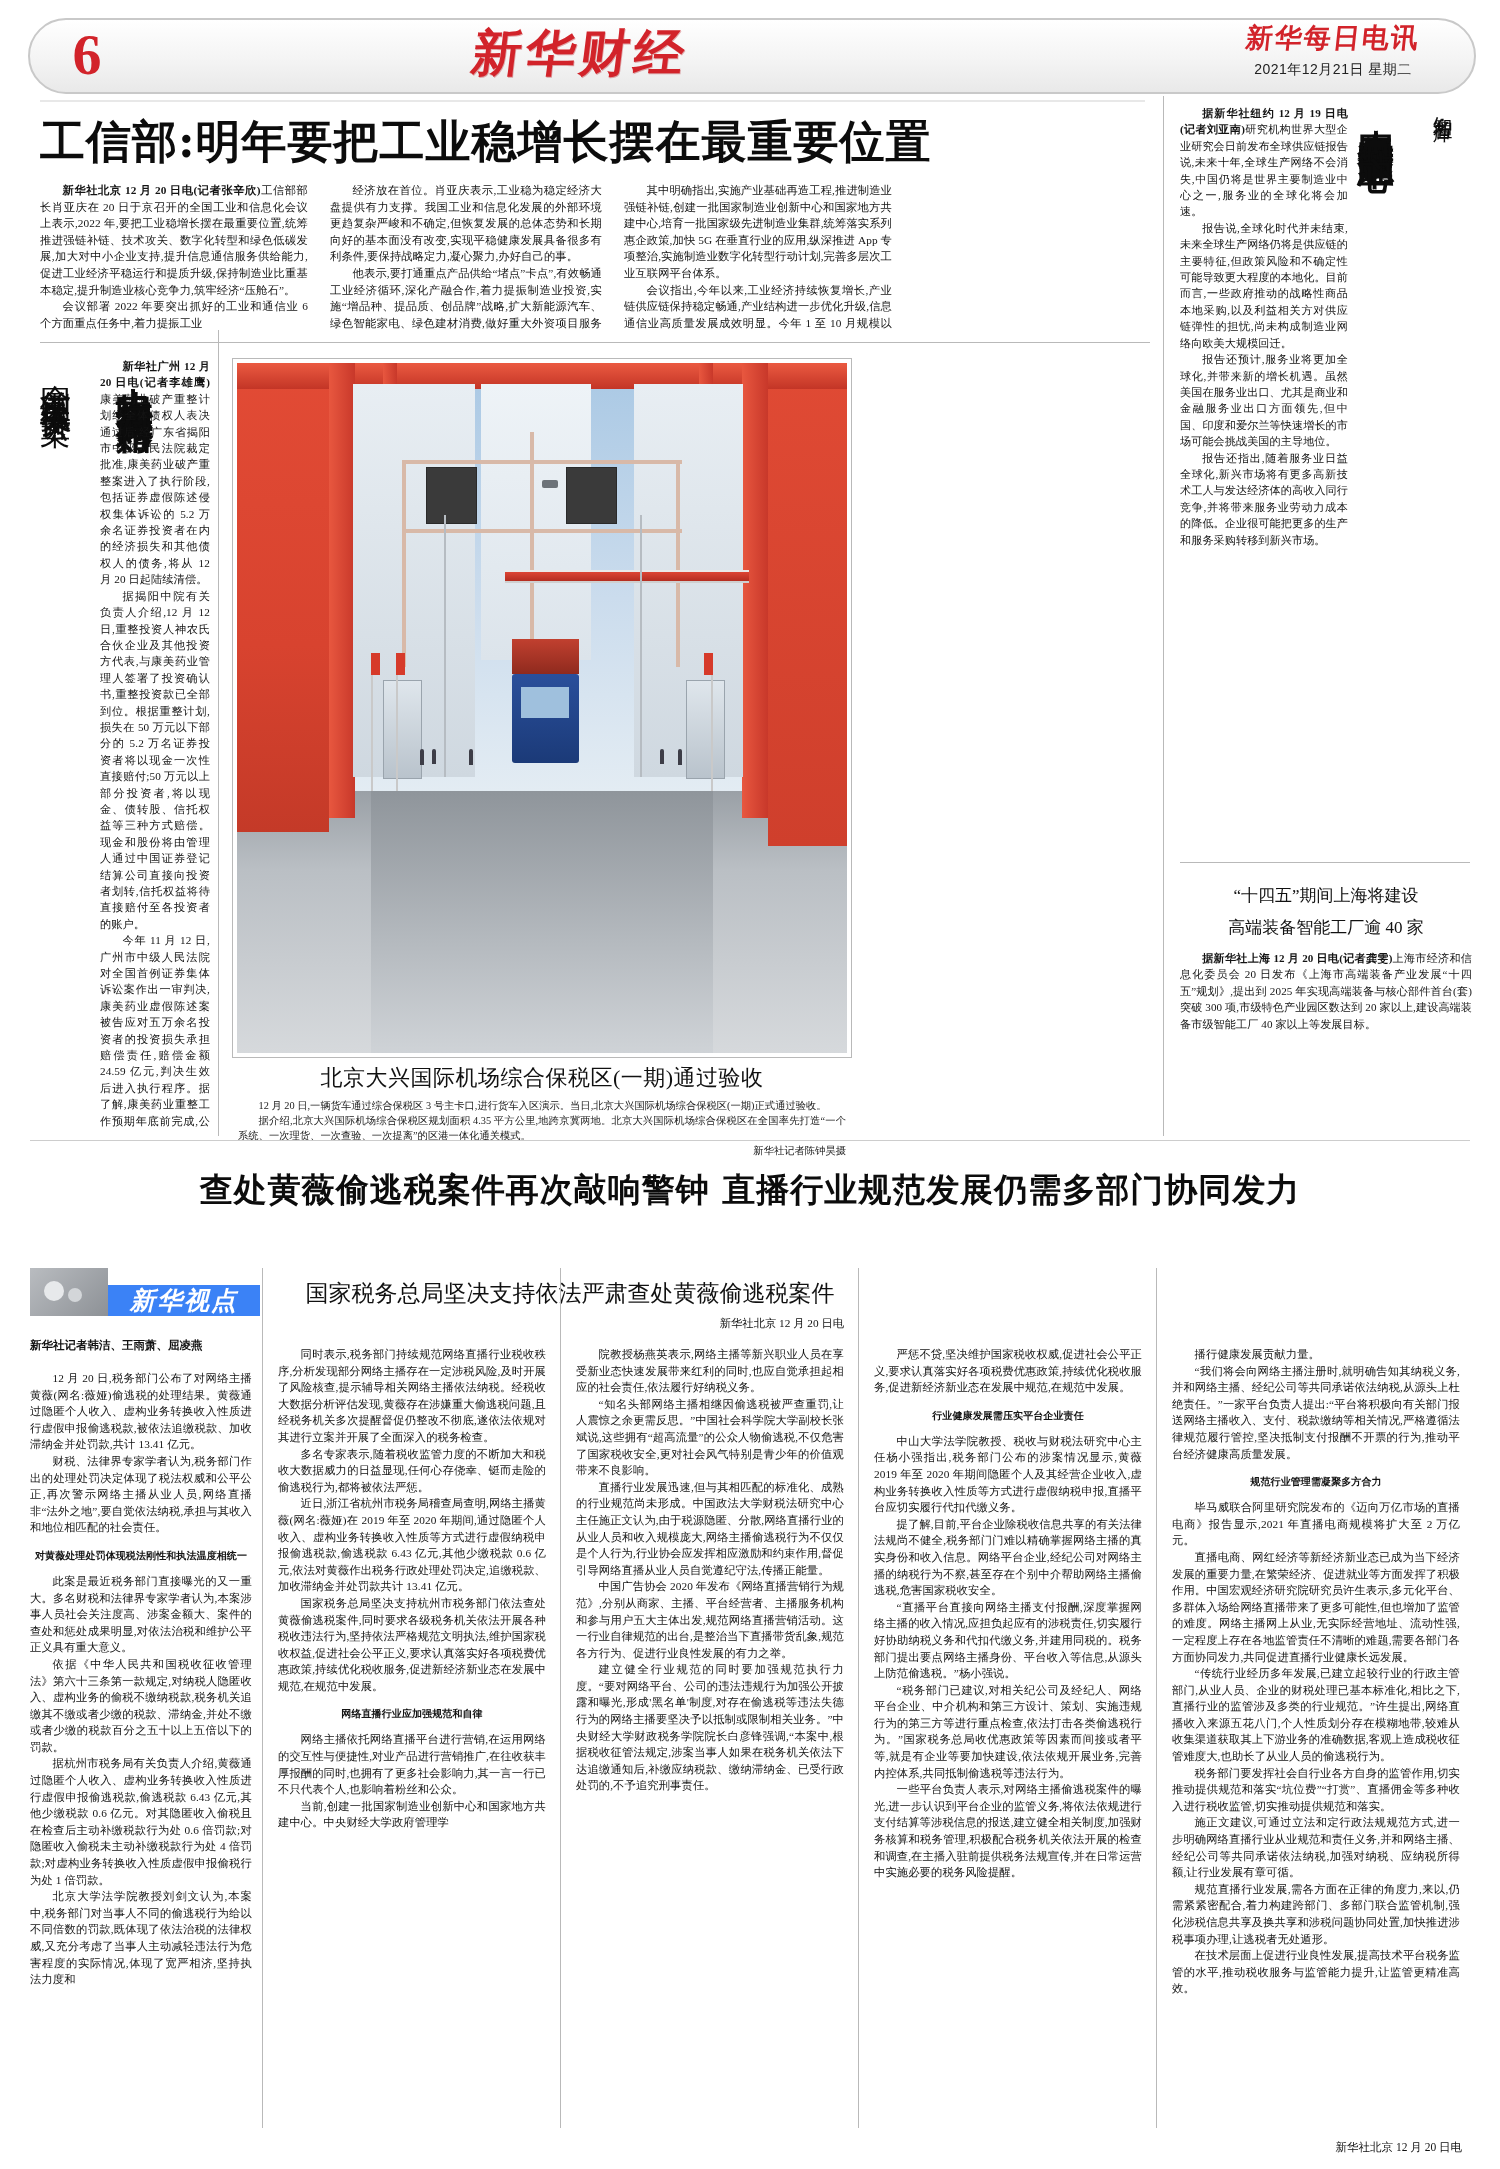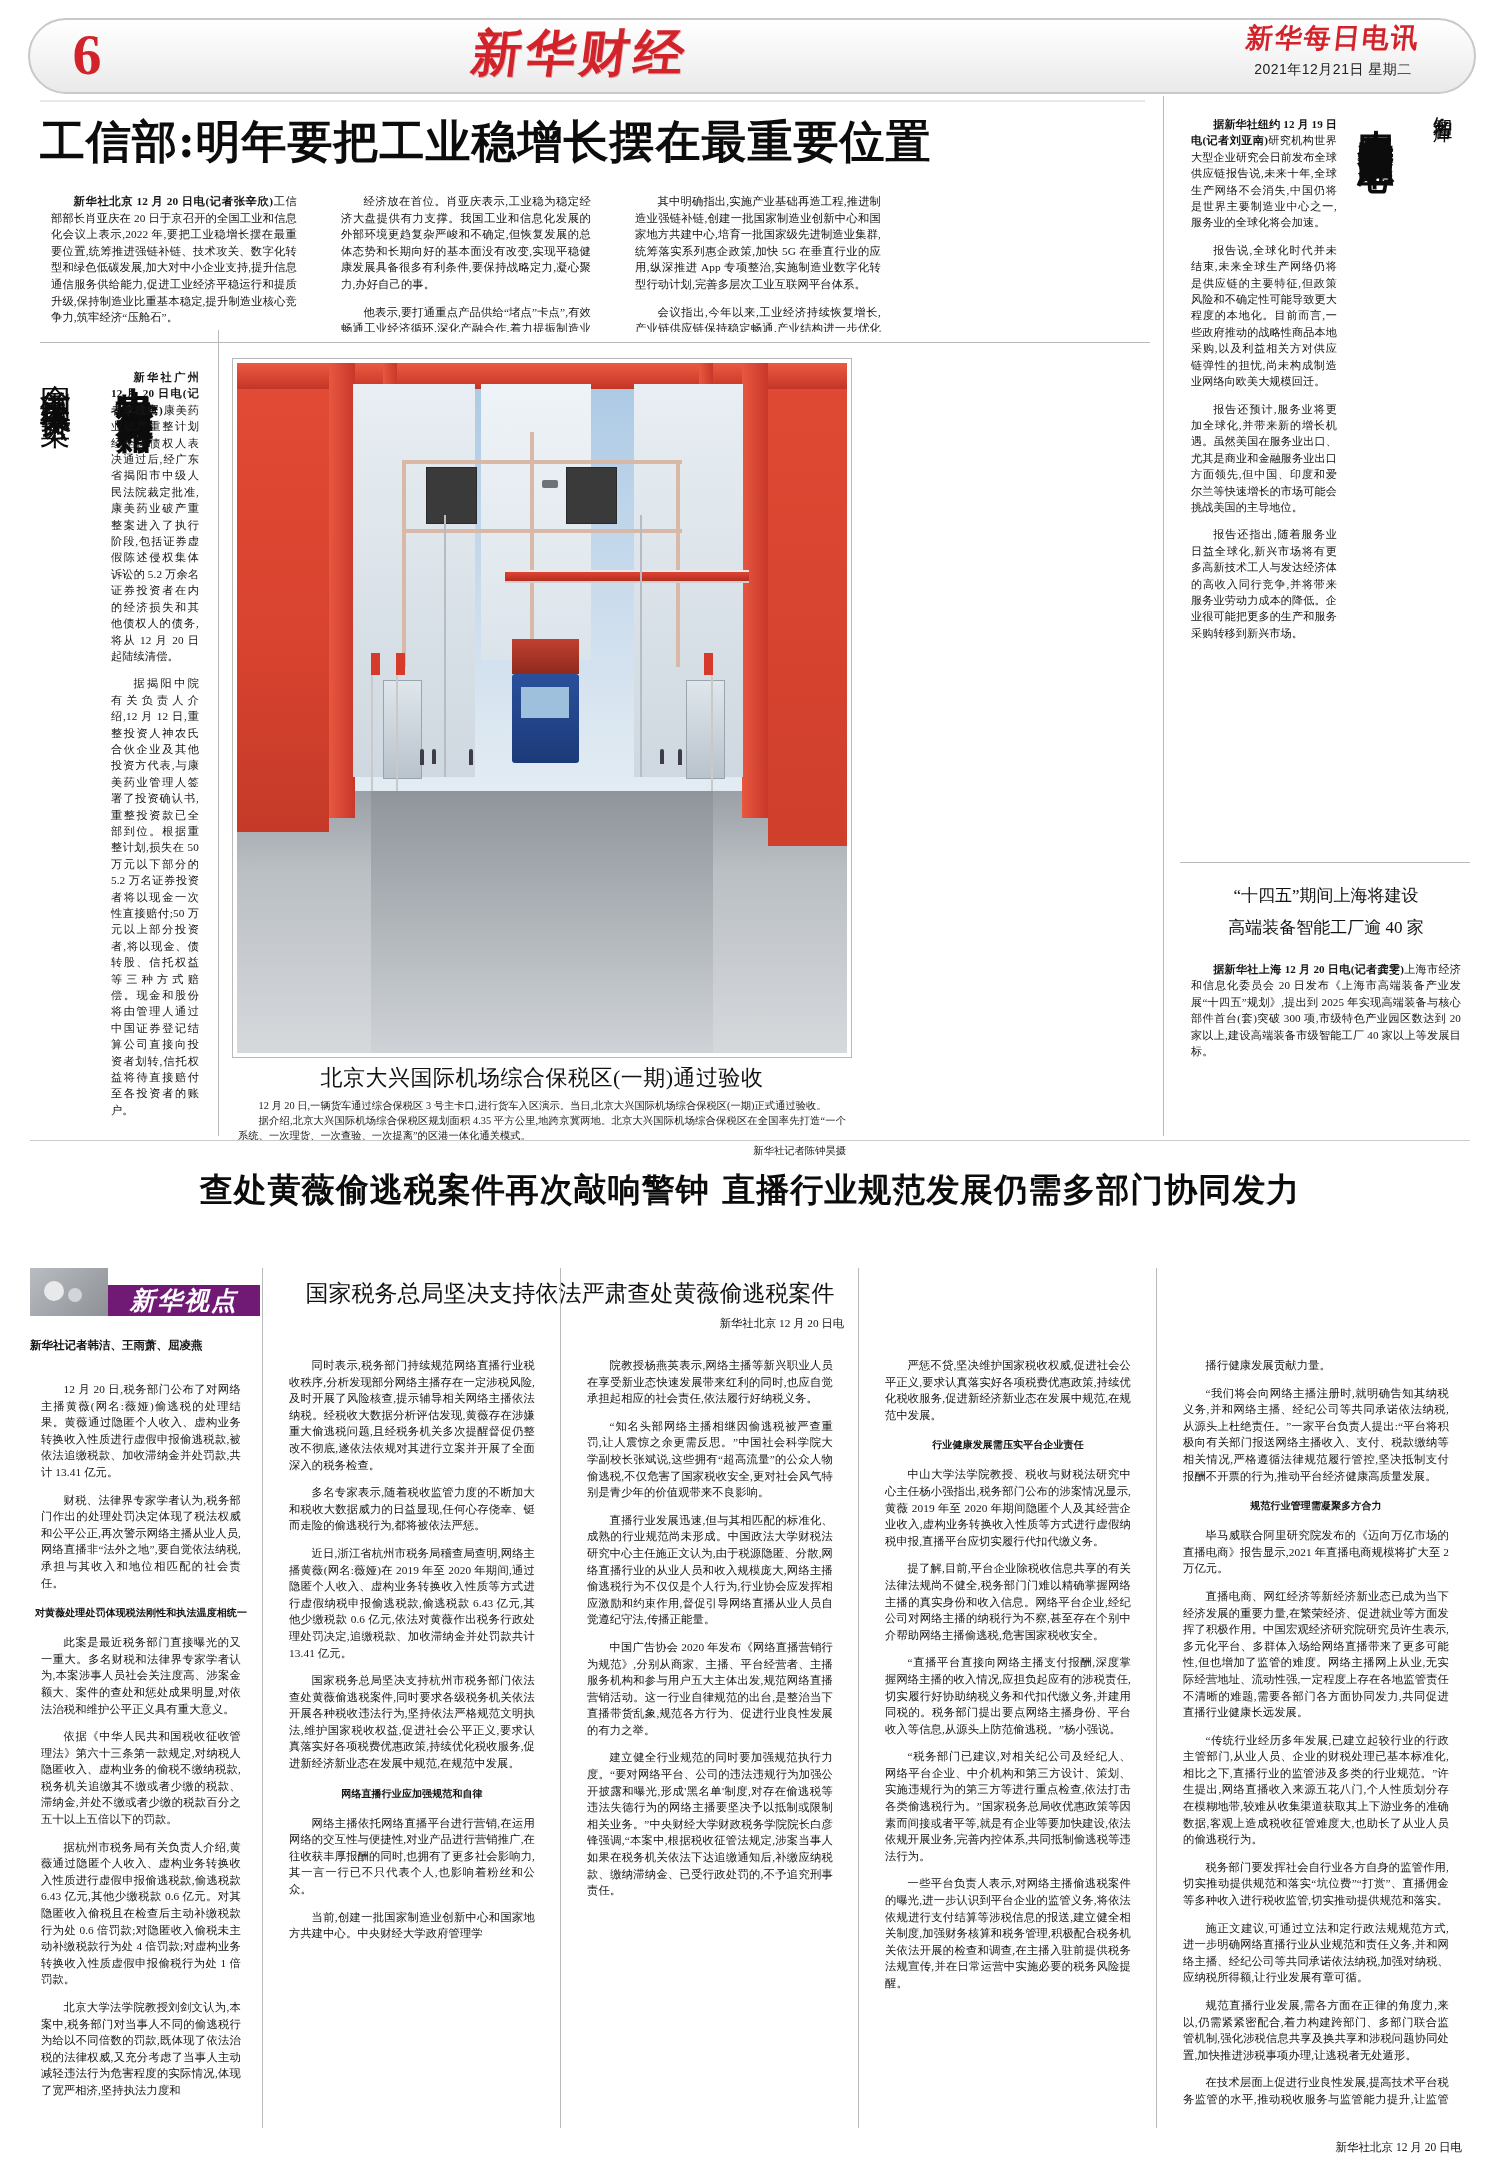--- a/index.html
+++ b/index.html
@@ -27,21 +27,21 @@
 
   
   .vrule{position:absolute;width:1px;background:#b9b9b9;}
   .hrule{position:absolute;height:1px;background:#b9b9b9;}
   .hrule-thick{position:absolute;height:2px;background:#6f6f6f;}
 
   
   .body-col{position:absolute;font-family:"Liberation Serif","DejaVu Serif",serif;
             font-size:11.3px;line-height:16.6px;color:#141414;text-align:justify;
             text-justify:inter-ideograph;letter-spacing:.1px;overflow:hidden;}
-  .body-col p{margin:11px;text-indent:2em;}
+  .body-col p{margin:0;text-indent:2em;}
   .body-col p.lead{text-indent:2em;}
   .body-col p.lead b{font-weight:700;}
   .body-col p + p{margin-top:0;}
 
   .sub-h{font-weight:700;font-size:10px;line-height:21px;margin:9px 0 7px 0;
          text-indent:0;font-family:"DejaVu Sans","Liberation Sans",sans-serif;}
   .center-h{text-align:center;font-weight:700;}
 
   
   .head1{position:absolute;left:40px;top:114px;width:1105px;height:56px;
@@ -99,21 +99,21 @@
          font-family:"DejaVu Serif",serif;font-size:33px;font-weight:700;
          letter-spacing:1px;color:#0c0c0c;white-space:nowrap;}
   .badge{position:absolute;left:30px;top:1268px;width:230px;height:48px;
          display:flex;align-items:stretch;overflow:hidden;}
   .badge .left{width:78px;background:linear-gradient(135deg,#b9bcc0,#8d9196);
                position:relative;}
   .badge .left:before{content:"";position:absolute;left:14px;top:13px;width:20px;height:20px;
                border-radius:50%;background:#e7e9eb;}
   .badge .left:after{content:"";position:absolute;left:38px;top:20px;width:14px;height:14px;
                border-radius:50%;background:#d3d6d9;}
-  .badge .right{flex:1;background:#701a75;display:flex;align-items:center;justify-content:center;
+  .badge .right{flex:1;background:#3b82f6;display:flex;align-items:center;justify-content:center;
                 font-family:"DejaVu Serif",serif;font-size:25px;font-weight:700;color:#fff;
                 font-style:italic;letter-spacing:2px;margin-top:17px;}
   .subhead2{position:absolute;left:270px;top:1278px;width:600px;text-align:center;
             font-family:Liberation Serif, serif;font-size:23px;color:#111;white-space:nowrap;}
   .byline{position:absolute;left:30px;top:1338px;width:230px;
           font-family:"DejaVu Sans","Liberation Sans",sans-serif;font-size:11.5px;
           font-weight:700;color:#111;}
   .endline{position:absolute;right:38px;bottom:14px;
            font-family:"Liberation Serif",serif;font-size:11.5px;color:#111;}
 </style>

